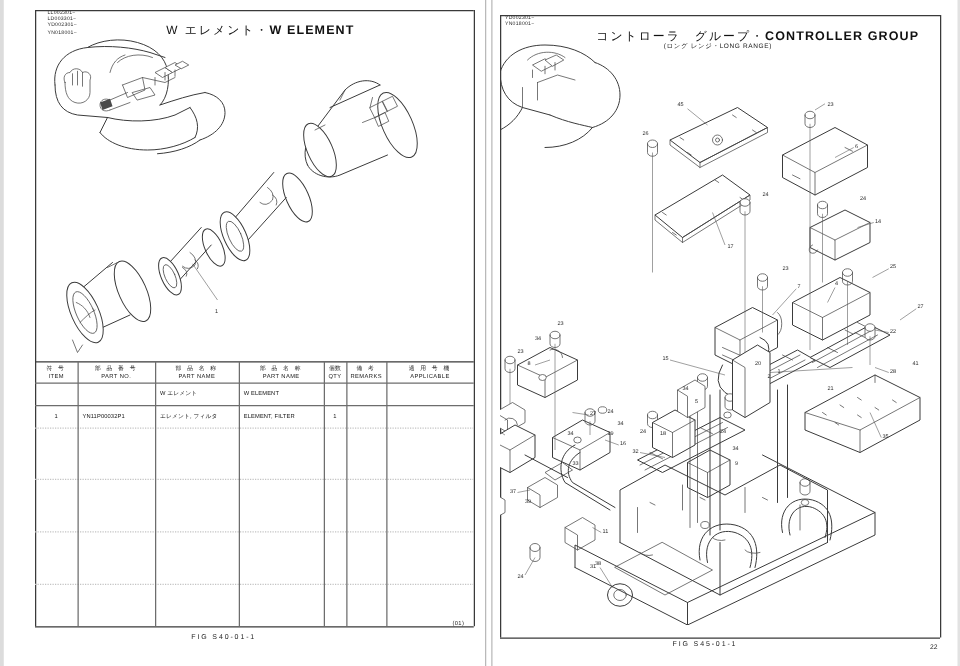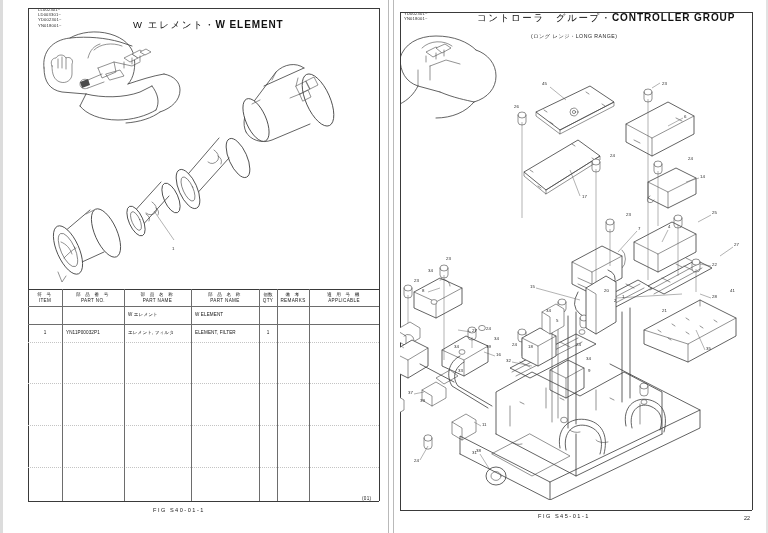--- a/index.html
+++ b/index.html
@@ -227,21 +227,21 @@
       <div class="cell" style="left:167px;top:41px;">ELEMENT, FILTER</div>
       <div class="cell c" style="left:231px;top:41px;width:18px;">1</div>
     </div>
 
     <div class="figno" style="left:153px;top:507px;">FIG S40-01-1</div>
     <div class="rev" style="left:362px;top:496px;">(01)</div>
 
     <div class="serials" style="left:404px;top:11px;">YD002301~
 YN018001~</div>
 
-    <div class="fig-title" style="left:477px;top:7px;">
+    <div class="fig-title" style="left:477px;top:19px;">
       <span class="jp">コントローラ　グループ・</span><span class="en">CONTROLLER GROUP</span>
     </div>
     <div class="fig-sub" style="left:531px;top:33px;">(ロング レンジ・LONG RANGE)</div>
 
     <div class="rule h" style="left:400px;top:12px;width:352px;"></div>
     <div class="rule v" style="left:400px;top:12px;height:498px;"></div>
     <div class="rule v" style="left:752px;top:12px;height:498px;"></div>
     <div class="rule h" style="left:400px;top:510px;width:352px;height:1.4px;"></div>
 
     <div class="art" style="left:400px;top:30px;">

